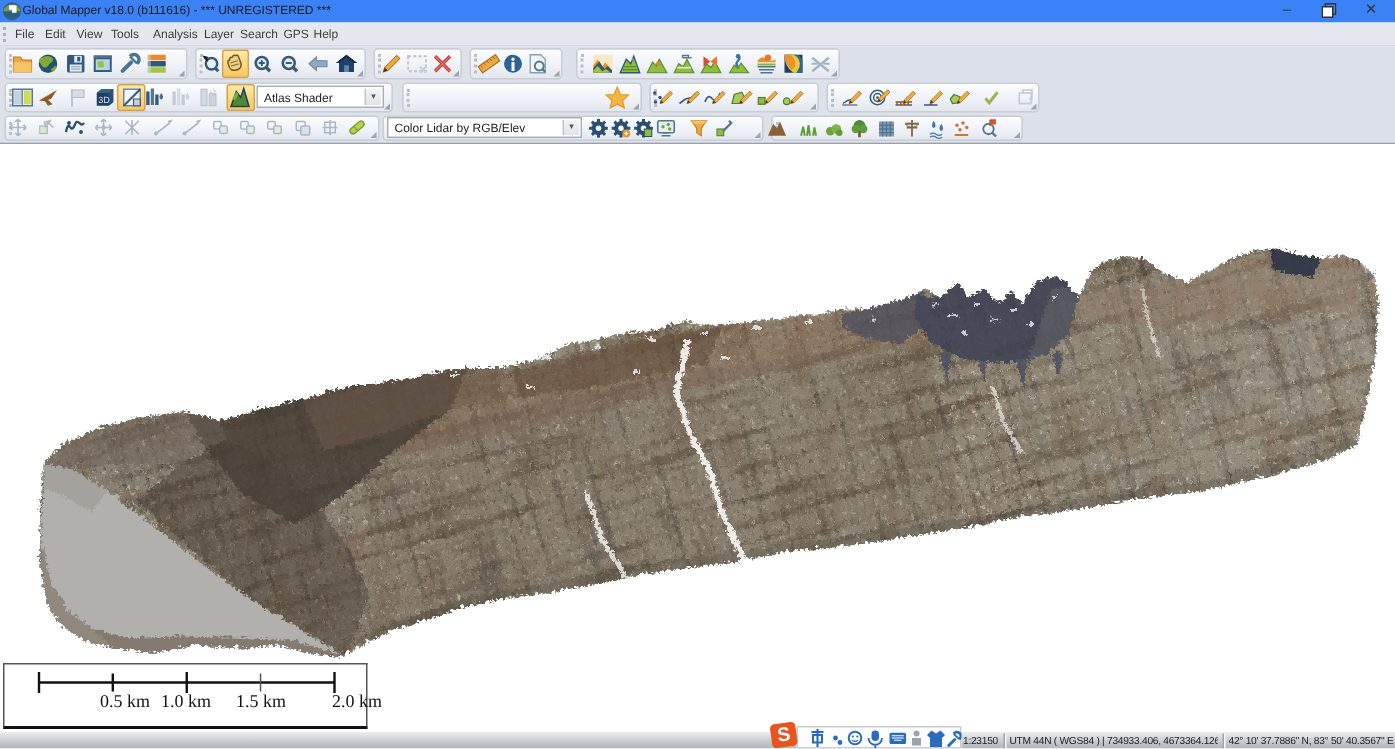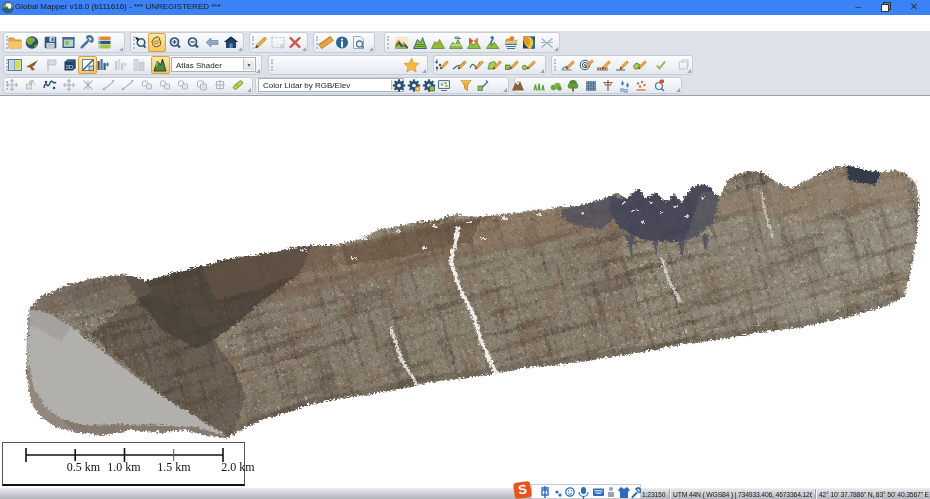--- a/index.html
+++ b/index.html
@@ -49,20 +49,32 @@
     </svg>
     <span class="ttl">Global Mapper v18.0 (b111616) - *** UNREGISTERED ***</span>
     <div class="winbtn" style="left:844px;">–</div>
     <div class="winbtn" style="left:872px;"><svg width="10" height="10" viewBox="0 0 10 10" style="margin-top:2px;">
           <rect x="2.5" y="0.5" width="7" height="7" fill="none" stroke="#333" stroke-width="1"></rect>
           <rect x="0.5" y="2.5" width="7" height="7" fill="#fff" stroke="#333" stroke-width="1"></rect>
         </svg></div>
     <div class="winbtn" style="left:900px;">✕</div>
   </div>
 
+  <div id="menubar">
+    <div class="grip" style="top:3px;height:10px;"></div>
+    <span style="left:10px">File</span>
+      <span style="left:30px">Edit</span>
+    <span style="left:51px">View</span>
+      <span style="left:74px">Tools</span>
+    <span style="left:102px">Analysis</span>
+      <span style="left:136px">Layer</span>
+    <span style="left:160px">Search</span>
+      <span style="left:189px">GPS</span>
+    <span style="left:209px">Help</span>
+  </div>
 
   <div class="tbrow" id="row1">
     <div class="grp" style="left:3px;width:122px;height:21px;"></div>
     <div class="grp" style="left:130px;width:114px;height:21px;"></div>
     <div class="grp" style="left:249px;width:59px;height:21px;"></div>
     <div class="grp" style="left:313px;width:62px;height:21px;"></div>
     <div class="grp" style="left:384px;width:176px;height:21px;"></div>
     <div class="sel" style="left:148px;top:2px;width:18px;height:19px;"></div>
     <svg id="r1icons" style="position:absolute;left:0;top:0;z-index:3;" width="930" height="23" viewBox="0 0 930 23">
         <g transform="translate(15,11.5)">
@@ -336,21 +348,21 @@
           <rect x="-4.5" y="-3" width="8" height="7" fill="none" stroke="#c3ccd7" stroke-width="1.1"></rect>
           <path d="M-2,-3 v-2 h6 v6 h-2" stroke="#c3ccd7" stroke-width="1.1" fill="none"></path>
         </g>
       </svg>
   </div>
 
   <div class="tbrow" id="row3">
     <div class="grp" style="left:3px;width:250px;height:17px;"></div>
     <div class="grp" style="left:255px;width:254px;height:17px;"></div>
     <div class="grp" style="left:514px;width:168px;height:17px;"></div>
-    <div class="combo" style="left:258px;top:2px;width:146px;height:14px;">
+    <div class="combo" style="left:258px;top:2px;width:130px;height:14px;">
         <span style="position:absolute;left:4px;top:2px;">Color Lidar by RGB/Elev</span>
         <div class="arr" style="line-height:11px;">▾</div>
       </div>
     <svg id="r3icons" style="position:absolute;left:0;top:0;z-index:3;" width="930" height="19" viewBox="0 0 930 19">
         <g transform="translate(12,9)">
           <path d="M0,-5.5 v11 M-5.5,0 h11 M0,-5.5 l-1.8,1.8 M0,-5.5 l1.8,1.8 M0,5.5 l-1.8,-1.8 M0,5.5 l1.8,-1.8 M-5.5,0 l1.8,-1.8 M-5.5,0 l1.8,1.8 M5.5,0 l-1.8,-1.8 M5.5,0 l-1.8,1.8" stroke="#aab8c6" stroke-width="1.1" fill="none"></path>
         </g>
         <g transform="translate(31,9)">
           <rect x="-4.5" y="-1" width="5" height="5" fill="#dce8c8" stroke="#aab8c6" stroke-width="0.8"></rect>
           <path d="M0,-4.5 l4.5,4.5 M2.5,-4.5 l-4,1 1,3 Z" stroke="#aab8c6" stroke-width="1" fill="#c8d4e0"></path>

